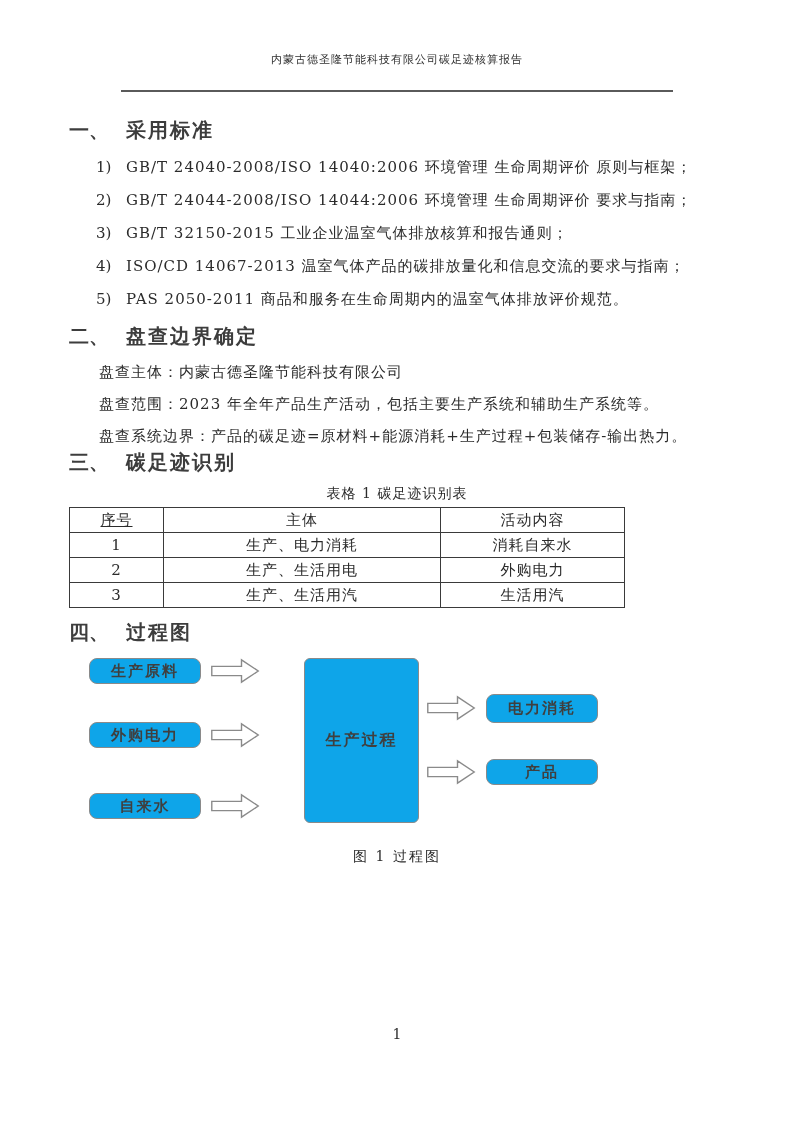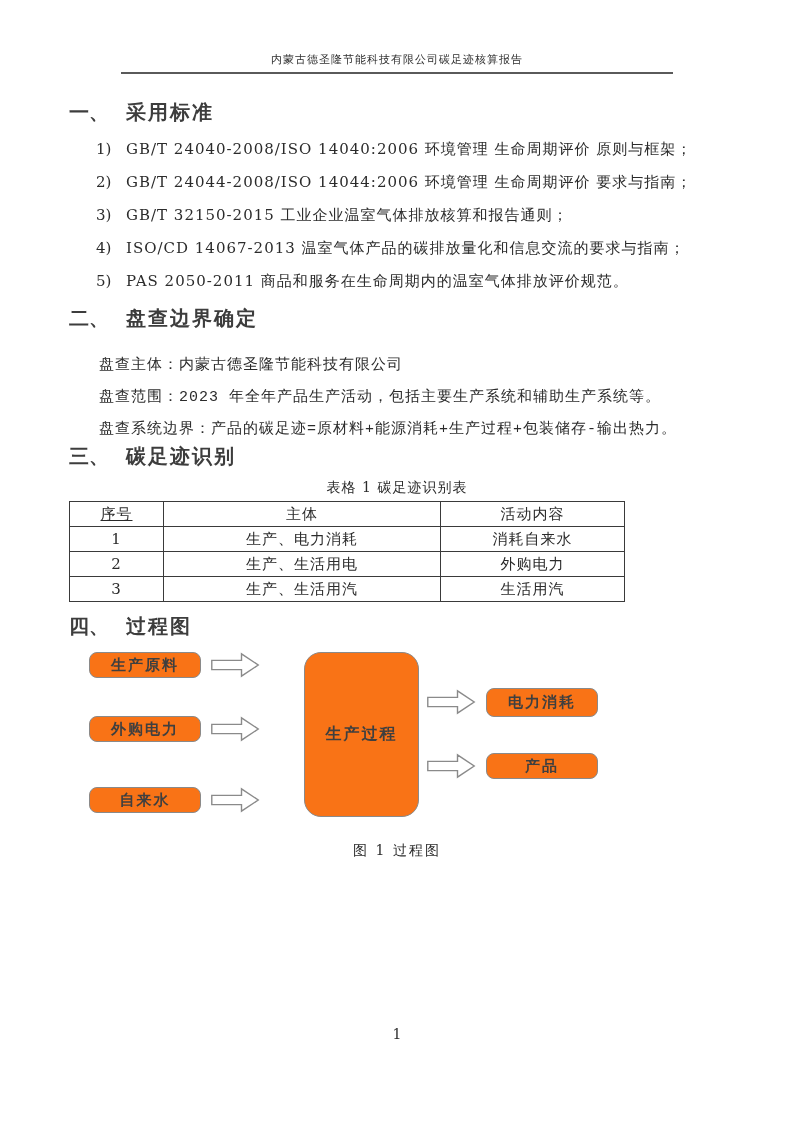--- a/index.html
+++ b/index.html
@@ -11,21 +11,21 @@
     color:#2b2b2b;
     overflow:hidden;
     box-sizing:border-box;
   }
   .content{padding:0 69px;}
 
   
   .doc-header{
     margin:0 121px;
     padding-top:52px;
-    padding-bottom:5px;
+    padding-bottom:23px;
     text-align:center;
     font-size:11px;
     letter-spacing:1px;
     color:#2f2f2f;
     border-bottom:2px solid #5a5a5a;
   }
 
   
   .section-heading{
     font-family:"Liberation Sans", sans-serif;
@@ -55,21 +55,21 @@
 
   
   .body-para{
     margin:0;
     font-size:15px;
     line-height:32px;
     letter-spacing:1px;
     text-indent:2em;
     text-align:justify;
   }
-  .para-group{margin-top:20px;font-family:Liberation Mono, monospace;}
+  .para-group{margin-top:8px;}
 
   
   .table-caption{
     margin-top:9px;
     text-align:center;
     font-size:14px;
     letter-spacing:1px;
     color:#2b2b2b;
   }
   table.id-table{
@@ -96,33 +96,33 @@
   .diagram{
     position:relative;
     height:176px;
     margin-top:10px;
   }
   .dbox{
     position:absolute;
     box-sizing:border-box;
     border:1.5px solid #8a8a8a;
     border-radius:8px;
-    background:#f97316;
+    background:#0ea5e9;
     display:flex;align-items:center;justify-content:center;
     font-family:"Liberation Sans", sans-serif;
     font-weight:bold;
     font-size:15px;
     letter-spacing:2px;
     color:#3f3f3f;
   }
   .in-box{left:20px;width:112px;height:26px;}
   .in-box.b1{top:4px;}
   .in-box.b2{top:68px;}
   .in-box.b3{top:139px;}
-  .process-box{left:235px;top:4px;width:115px;height:165px;border-radius:17px;font-size:16px;}
+  .process-box{left:235px;top:4px;width:115px;height:165px;border-radius:6px;font-size:16px;}
   .out-box{left:417px;width:112px;}
   .out-box.b1{top:40px;height:29px;}
   .out-box.b2{top:105px;height:26px;}
   .flow-arrow{position:absolute;width:50px;height:26px;}
   .a-in{left:141px;}
   .a-in.a1{top:4px;}
   .a-in.a2{top:68px;}
   .a-in.a3{top:139px;}
   .a-out{left:357px;}
   .a-out.a1{top:41px;}

